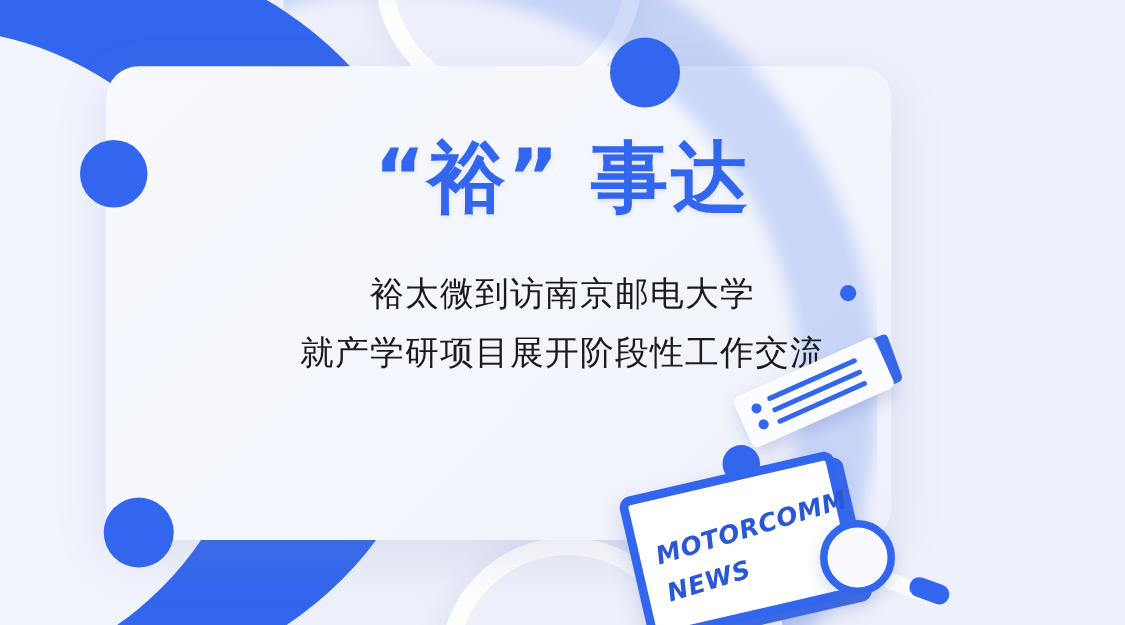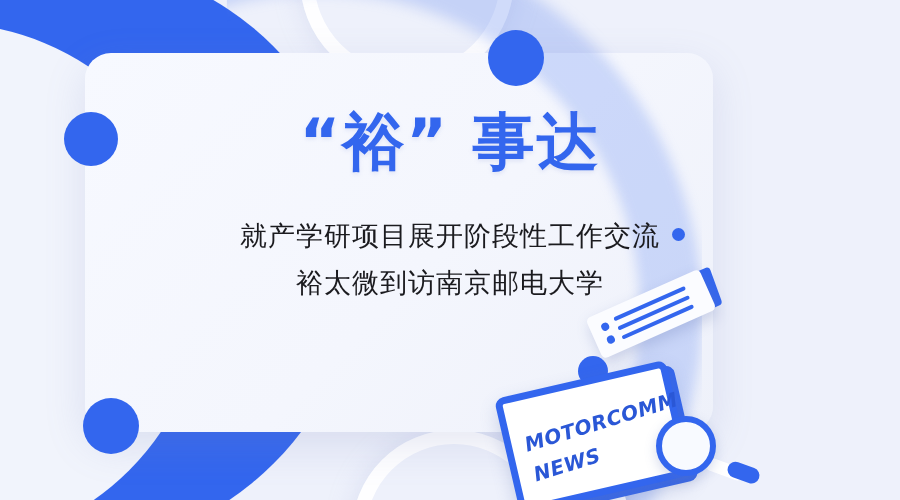--- a/index.html
+++ b/index.html
@@ -223,22 +223,22 @@
   </div>
 
   <div class="dot dot-left-upper"></div>
   <div class="dot dot-left-lower"></div>
   <div class="dot dot-top-mid"></div>
   <div class="dot dot-small-right"></div>
 
   <div class="headline">“裕” 事达</div>
 
   <div class="subtitle">
+    <div class="sub-line">裕太微到访南京邮电大学</div>
     <div class="sub-line">就产学研项目展开阶段性工作交流</div>
-    <div class="sub-line">裕太微到访南京邮电大学</div>
   </div>
 
   <div class="doc">
     <div class="doc-tail"></div>
     <div class="doc-body">
       <span class="doc-bullet b1"></span>
       <span class="doc-bullet b2"></span>
       <span class="doc-line l1"></span>
       <span class="doc-line l2"></span>
       <span class="doc-line l3"></span>

